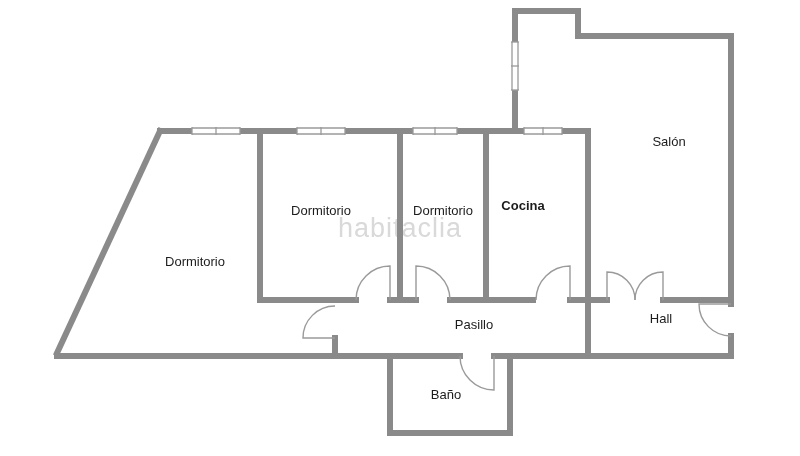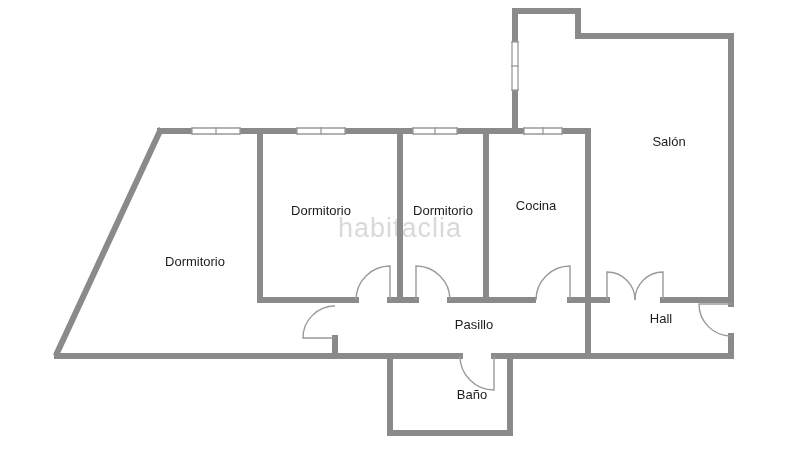--- a/index.html
+++ b/index.html
@@ -127,19 +127,19 @@
         <line x1="511" y1="42" x2="519" y2="42"></line>
           <line x1="511" y1="66" x2="519" y2="66"></line>
           <line x1="511" y1="90" x2="519" y2="90"></line>
       </g>
     </g>
   </svg>
 
   <div class="room-label" style="left:195px; top:261px;">Dormitorio</div>
   <div class="room-label" style="left:321px; top:210px;">Dormitorio</div>
   <div class="room-label" style="left:443px; top:210px;">Dormitorio</div>
-  <div class="room-label" style="left:536px; top:205px;">Cocina</div>
+  <div class="room-label" style="left:523px; top:205px;font-weight:bold;">Cocina</div>
   <div class="room-label" style="left:645px; top:141px;margin-left:24px;">Salón</div>
   <div class="room-label" style="left:474px; top:324px;">Pasillo</div>
   <div class="room-label" style="left:661px; top:318px;">Hall</div>
-  <div class="room-label" style="left:472px; top:394px;">Baño</div>
+  <div class="room-label" style="left:446px; top:394px;">Baño</div>
 
 </div>
 
 </body></html>

